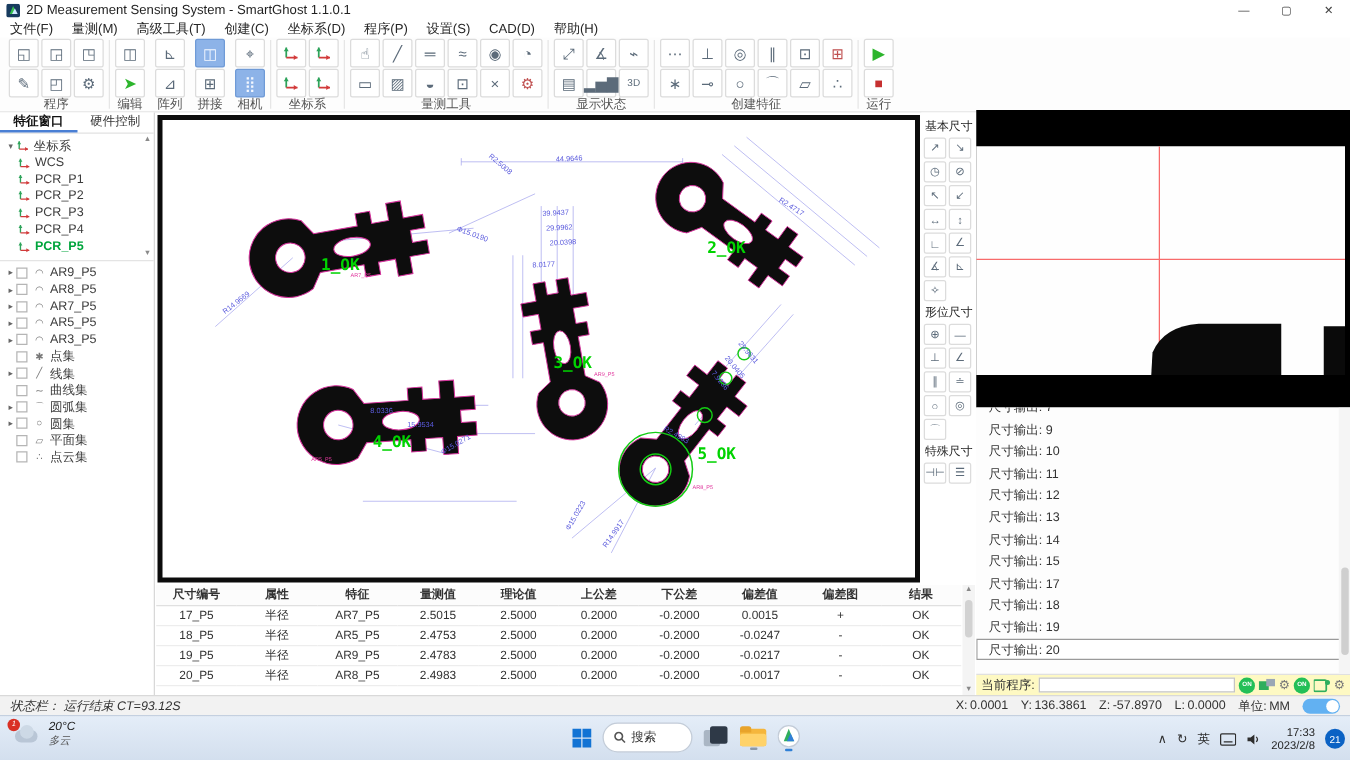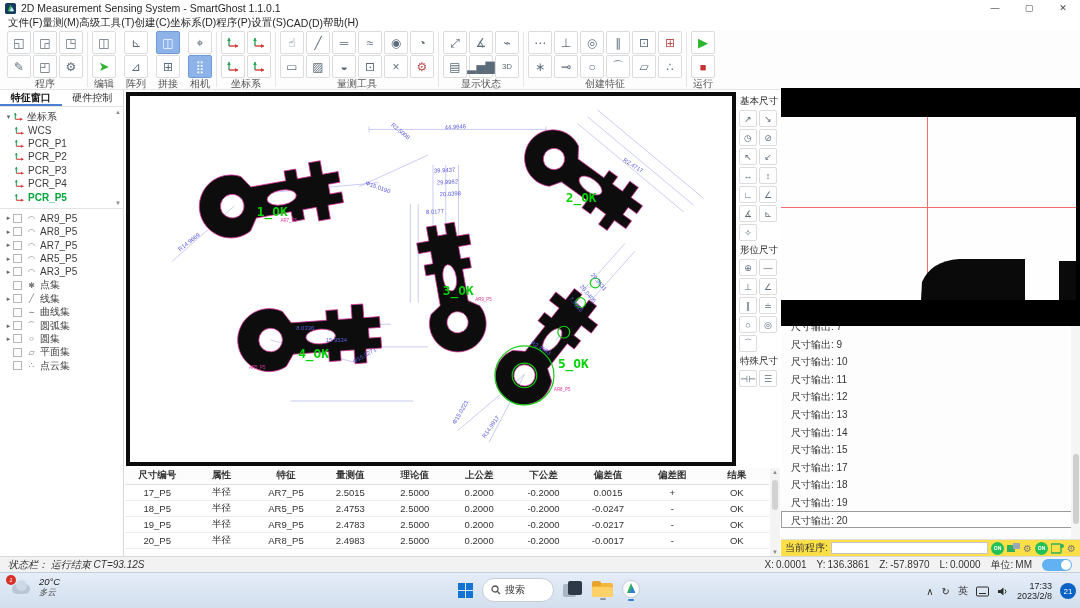--- a/index.html
+++ b/index.html
@@ -7,21 +7,21 @@
   .screen { position:relative; width:1080px; height:608px; background:#fff; overflow:hidden; }
 
   
   .titlebar { position:absolute; left:0; top:0; right:0; height:16px; background:#fff; display:flex; align-items:center; padding-left:5px; }
   .app-ico { width:11px; height:11px; margin-right:5px; }
   .title-text { font-size:10.5px; color:#1f1f1f; }
   .win-controls { position:absolute; right:0; top:0; height:16px; display:flex; }
   .win-btn { width:34px; height:16px; display:flex; align-items:center; justify-content:center; font-size:9px; color:#444; }
 
   
-  .menubar { position:absolute; left:0; top:16px; right:0; height:14px; background:#fff; display:flex; align-items:center; padding-left:8px; }
+  .menubar { position:absolute; left:0; top:16px; right:0; height:14px; background:#fff; display:flex; align-items:center; padding-left:8px; gap:15px; }
   .menu-item { font-size:10.5px; color:#262626; cursor:default; }
 
   
   .toolbar { position:absolute; left:0; top:30px; right:0; height:60px; background:#fdfdfd; border-bottom:1px solid #e4e4e4; display:flex; align-items:stretch; padding-left:3px; }
   .tb-group { display:flex; flex-direction:column; align-items:center; padding:1px 4px 0 4px; }
   .tb-sep { width:1px; background:#e6e6e6; margin:2px 0; }
   .tb-rows { display:flex; flex-direction:column; gap:1px; }
   .tb-row { display:flex; gap:2px; }
   .tb-btn { width:24px; height:23px; border:1px solid #dcdcdc; background:#fff; border-radius:2px; display:flex; align-items:center; justify-content:center; font-size:12px; color:#5c6b7a; }
   .tb-btn.sel { background:#8db3e8; border-color:#6f9ad6; color:#f4f8ff; }
@@ -65,21 +65,21 @@
 
   
   .outlist { position:absolute; left:781px; top:326px; right:0; height:214px; background:#fdfdfd; overflow:hidden; border-bottom:1px solid #e0e0e0; }
   .out-item { height:17.6px; line-height:17.6px; font-size:10px; color:#333; padding-left:9px; border:1px solid transparent; }
   .out-item.first { margin-top:-9px; }
   .out-item.selected { border-color:#9a9a9a; background:#fff; }
   .out-scroll { position:absolute; right:0; top:0; bottom:0; width:9px; background:#f5f5f5; }
   .out-thumb { position:absolute; right:1px; width:6px; top:128px; height:70px; background:#cfcfcf; border-radius:3px; }
 
   
-  .progrow { position:absolute; left:781px; top:540px; right:0; height:16px; background:#fde047; display:flex; align-items:center; gap:3px; padding:0 4px; }
+  .progrow { position:absolute; left:781px; top:540px; right:0; height:16px; background:#fef9c3; display:flex; align-items:center; gap:3px; padding:0 4px; }
   .progrow .lbl { font-size:10px; color:#333; white-space:nowrap; }
   .prog-input { flex:1; height:12px; background:#fff; border:1px solid #c4c4c4; }
   .on-badge { width:13px; height:13px; border-radius:50%; background:#23bf57; color:#fff; font-size:5px; font-weight:bold; display:flex; align-items:center; justify-content:center; }
   .mini-ico { font-size:10px; color:#7a7a7a; line-height:13px; }
 
   
   .meas-table-wrap { position:absolute; left:125px; top:468px; width:655px; height:88px; background:#fff; }
   table.meas { width:644px; border-collapse:collapse; table-layout:fixed; }
   table.meas th { font-size:9.5px; color:#333; font-weight:bold; height:16px; border-bottom:1px solid #e0e0e0; background:#fcfcfc; }
   table.meas td { font-size:9.5px; color:#333; height:16px; text-align:center; border-bottom:1px solid #ededed;margin-left:20px; }

